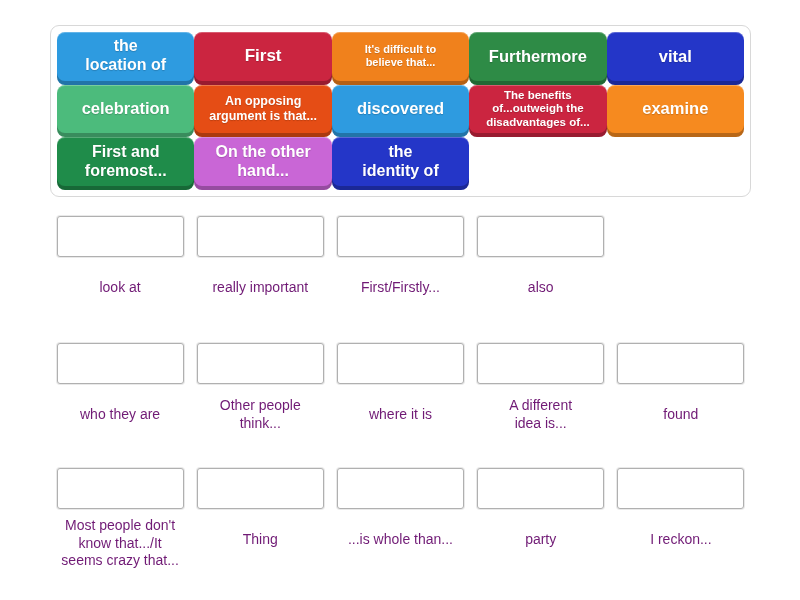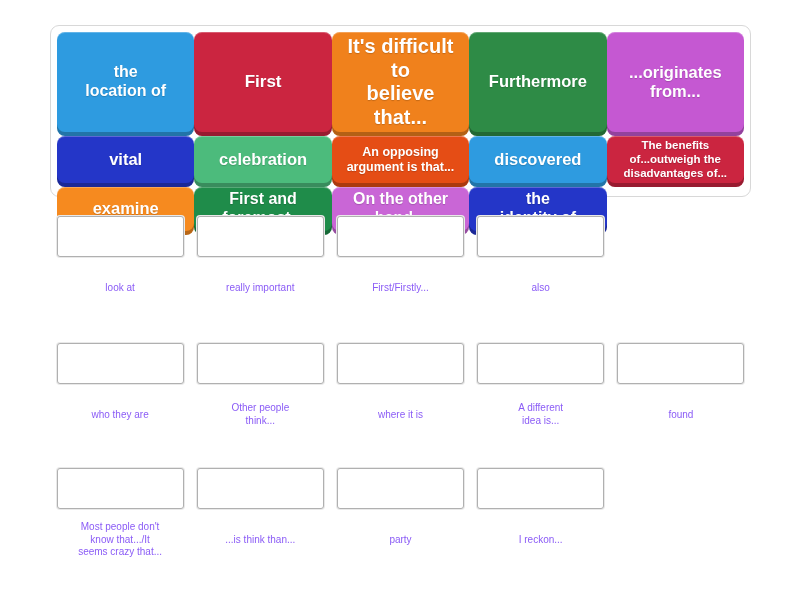--- a/index.html
+++ b/index.html
@@ -62,40 +62,38 @@
     box-shadow: 0 0 0 1px #e9e9e9;
   }
   .answer-label-wrap {
     margin-top: 8px;
     min-height: 46px;
     display: flex;
     align-items: center;
     justify-content: center;
   }
   .answer-label {
-    font-size: 10px;
+    font-size: 14px;
     line-height: 1.26;
-    color: #8b5cf6;
+    color: #701a75;
     text-align: center;
     white-space: pre-line;
     max-width: 138px;
   }
 </style>
 </head>
 <body>
 
 <div class="tile-board">
   <div class="tile" style="background-color: rgb(46, 155, 224); font-size: 16px;">the
 location of</div>
   <div class="tile" style="background-color: rgb(203, 37, 64); font-size: 17px;">First</div>
-  <div class="tile" style="background-color: rgb(240, 129, 28); font-size: 20px;">It's difficult to
+  <div class="tile" style="background-color: rgb(240, 129, 28); font-size: 11px;">It's difficult to
 believe that...</div>
   <div class="tile" style="background-color: rgb(46, 139, 70); font-size: 16.5px; text-align: center;">Furthermore</div>
-  <div class="tile" style="background-color: rgb(197, 88, 210); font-size: 16.5px;">...originates
-from...</div>
   <div class="tile" style="background-color: rgb(36, 54, 200); font-size: 16.5px;">vital</div>
   <div class="tile" style="background-color: rgb(76, 187, 124); font-size: 16.5px;">celebration</div>
   <div class="tile" style="background-color: rgb(229, 77, 21); font-size: 12.5px;">An opposing
 argument is that...</div>
   <div class="tile" style="background-color: rgb(46, 155, 224); font-size: 16.5px;">discovered</div>
   <div class="tile" style="background-color: rgb(203, 37, 64); font-size: 11.5px;">The benefits
 of...outweigh the
 disadvantages of...</div>
   <div class="tile" style="background-color: rgb(246, 138, 31); font-size: 16.5px;">examine</div>
   <div class="tile" style="background-color: rgb(31, 140, 74); font-size: 16px;">First and
@@ -173,21 +171,27 @@
     <div class="drop-slot"></div>
     <div class="answer-label-wrap">
         <div class="answer-label">Most people don't
 know that.../It
 seems crazy that...</div>
       </div>
   </div>
   <div class="answer-cell">
     <div class="drop-slot"></div>
     <div class="answer-label-wrap">
-        <div class="answer-label">...is think than...</div>
+        <div class="answer-label">Thing</div>
+      </div>
+  </div>
+  <div class="answer-cell">
+    <div class="drop-slot"></div>
+    <div class="answer-label-wrap">
+        <div class="answer-label">...is whole than...</div>
       </div>
   </div>
   <div class="answer-cell">
     <div class="drop-slot"></div>
     <div class="answer-label-wrap">
         <div class="answer-label">party</div>
       </div>
   </div>
   <div class="answer-cell">
     <div class="drop-slot"></div>

